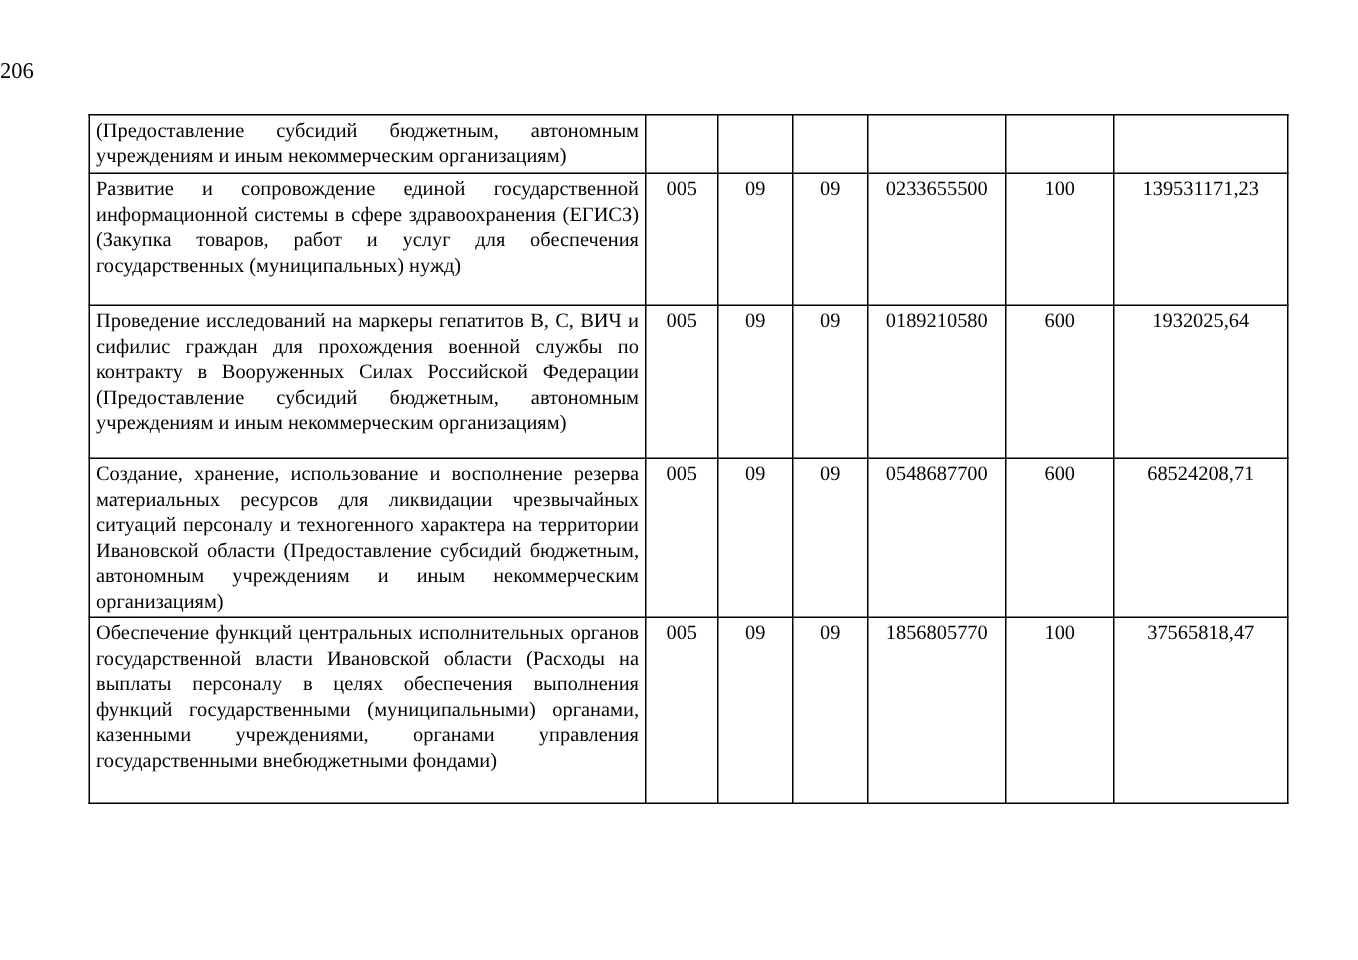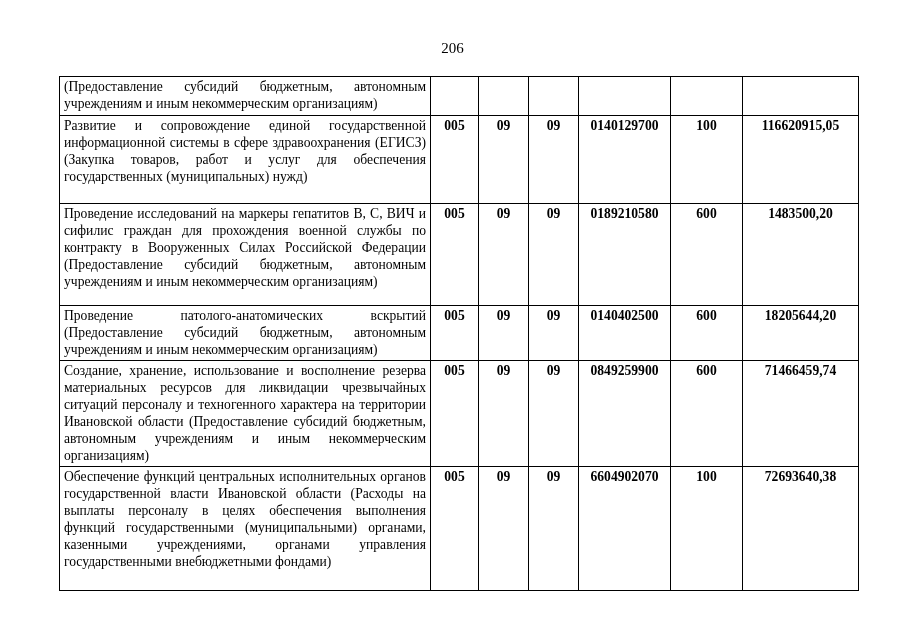--- a/index.html
+++ b/index.html
@@ -13,21 +13,20 @@
     position: relative;
     font-family: "Liberation Serif", serif;
     color: #000;
     overflow: hidden;
   }
   .page-number {
     position: absolute;
     top: 40px;
     left: 0;
     width: 905px;
-    text-align: center;
     font-size: 15px;
     line-height: 17px;
   }
   table.budget {
     position: absolute;
     left: 59px;
     top: 76px;
     width: 799px;
     border-collapse: collapse;
     table-layout: fixed;
@@ -40,21 +39,20 @@
     padding: 1px 4px 2px 4px;
     overflow: hidden;
   }
   td.c-text {
     text-align: justify;
   }
   td.c-num {
     text-align: center;
     padding-left: 1px;
     padding-right: 1px;
-    font-weight: bold;
   }
   tr.r0 { height: 39px; }
   tr.r1 { height: 88px; }
   tr.r2 { height: 102px; }
   tr.r3 { height: 53px; }
   tr.r4 { height: 102px; }
   tr.r5 { height: 124px; }
 </style>
 </head>
 <body>
@@ -79,54 +77,45 @@
       <td class="c-num"></td>
       <td class="c-num"></td>
       <td class="c-num"></td>
       <td class="c-num"></td>
     </tr>
     <tr class="r1">
       <td class="c-text">Развитие и сопровождение единой государственной информационной системы в сфере здравоохранения (ЕГИСЗ) (Закупка товаров, работ и услуг для обеспечения государственных (муниципальных) нужд)</td>
       <td class="c-num">005</td>
       <td class="c-num">09</td>
       <td class="c-num">09</td>
-      <td class="c-num">0140129700</td>
+      <td class="c-num">0233655500</td>
       <td class="c-num">100</td>
-      <td class="c-num">116620915,05</td>
+      <td class="c-num">139531171,23</td>
     </tr>
     <tr class="r2">
       <td class="c-text">Проведение исследований на маркеры гепатитов В, С, ВИЧ и сифилис граждан для прохождения военной службы по контракту в Вооруженных Силах Российской Федерации (Предоставление субсидий бюджетным, автономным учреждениям и иным некоммерческим организациям)</td>
       <td class="c-num">005</td>
       <td class="c-num">09</td>
       <td class="c-num">09</td>
       <td class="c-num">0189210580</td>
       <td class="c-num">600</td>
-      <td class="c-num">1483500,20</td>
-    </tr>
-    <tr class="r3">
-      <td class="c-text">Проведение патолого-анатомических вскрытий (Предоставление субсидий бюджетным, автономным учреждениям и иным некоммерческим организациям)</td>
-      <td class="c-num">005</td>
-      <td class="c-num">09</td>
-      <td class="c-num">09</td>
-      <td class="c-num">0140402500</td>
-      <td class="c-num">600</td>
-      <td class="c-num">18205644,20</td>
+      <td class="c-num">1932025,64</td>
     </tr>
     <tr class="r4">
       <td class="c-text">Создание, хранение, использование и восполнение резерва материальных ресурсов для ликвидации чрезвычайных ситуаций персоналу и техногенного характера на территории Ивановской области (Предоставление субсидий бюджетным, автономным учреждениям и иным некоммерческим организациям)</td>
       <td class="c-num">005</td>
       <td class="c-num">09</td>
       <td class="c-num">09</td>
-      <td class="c-num">0849259900</td>
+      <td class="c-num">0548687700</td>
       <td class="c-num">600</td>
-      <td class="c-num">71466459,74</td>
+      <td class="c-num">68524208,71</td>
     </tr>
     <tr class="r5">
       <td class="c-text">Обеспечение функций центральных исполнительных органов государственной власти Ивановской области (Расходы на выплаты персоналу в целях обеспечения выполнения функций государственными (муниципальными) органами, казенными учреждениями, органами управления государственными внебюджетными фондами)</td>
       <td class="c-num">005</td>
       <td class="c-num">09</td>
       <td class="c-num">09</td>
-      <td class="c-num">6604902070</td>
+      <td class="c-num">1856805770</td>
       <td class="c-num">100</td>
-      <td class="c-num">72693640,38</td>
+      <td class="c-num">37565818,47</td>
     </tr>
   </tbody>
 </table>
 
 </body></html>

